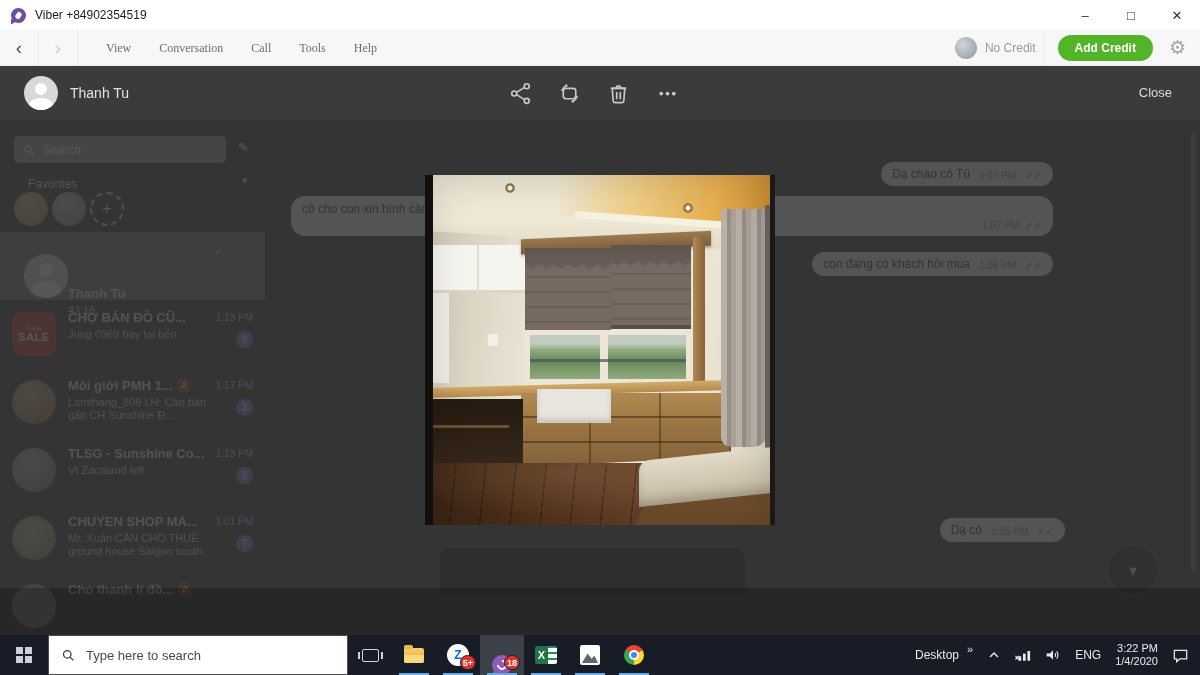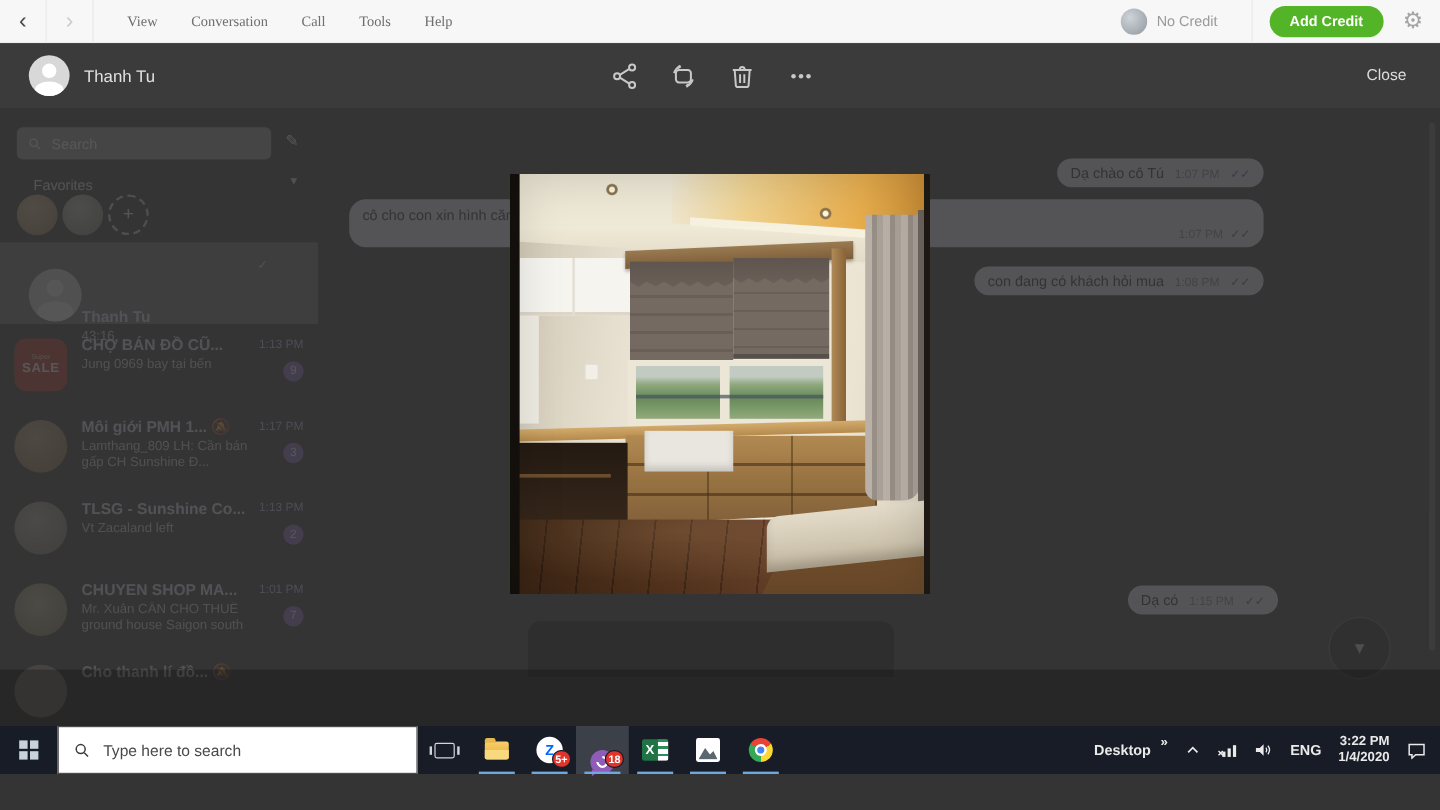--- a/index.html
+++ b/index.html
@@ -19,21 +19,21 @@
   
   .menubar{height:36px;background:#f7f7f7;display:flex;align-items:center;border-bottom:1px solid #ececec;position:relative;}
   .navbtn{width:38px;text-align:center;font-size:19px;line-height:34px;}
   .nav-back{color:#4a4a4a;}
   .nav-fwd{color:#cdcdcd;}
   .mb-sep{width:1px;height:36px;background:#eaeaea;}
   .menus{display:flex;margin-left:14px;}
   .menu-item{padding:0 14px;font-size:12px;color:#6e6e6e;line-height:36px;font-family:Liberation Serif, serif;}
   .mb-right{margin-left:auto;display:flex;align-items:center;height:36px;}
   .nc-avatar{width:22px;height:22px;border-radius:50%;background:radial-gradient(circle at 35% 35%,#cfd4d9,#8e979e);margin-right:8px;}
-  .nc-label{font-size:12px;color:#9a9a9a;margin-right:28px;}
+  .nc-label{font-size:12px;color:#9a9a9a;margin-right:7px;}
   .addcredit{background:#53b427;color:#fff;font-size:12px;font-weight:bold;border-radius:14px;padding:6px 17px;margin:0 12px 0 14px;}
   .gearbtn{font-size:19px;color:#a5a5a5;padding:0 14px 0 4px;}
 
   
   .vheader{height:54px;background:#3b3b3b;display:flex;align-items:center;position:relative;}
   .vh-avatar{width:34px;height:34px;border-radius:50%;background:#d8d8d8;margin-left:24px;position:relative;overflow:hidden;}
   .vh-avatar .head{position:absolute;left:11px;top:7px;width:12px;height:12px;border-radius:50%;background:#fff;}
   .vh-avatar .bod{position:absolute;left:5px;top:22px;width:24px;height:14px;border-radius:50% 50% 0 0;background:#fff;}
   .vh-name{color:#e2e2e2;font-size:14px;margin-left:12px;}
   .vh-icons{position:absolute;left:508px;top:0;height:54px;display:flex;align-items:center;gap:24px;}
@@ -153,30 +153,43 @@
   .ic-viber{width:20px;height:20px;border-radius:50%;background:#8f5db7;position:relative;}
   .ic-viber::before{content:"";position:absolute;left:1px;bottom:-2px;width:6px;height:6px;background:#8f5db7;clip-path:polygon(0 100%,0 0,100% 30%);}
   .ic-viber i{position:absolute;inset:5px;border:2px solid #fff;border-top-color:transparent;border-radius:50%;transform:rotate(-45deg);}
   .ic-excel{width:22px;height:18px;display:flex;}
   .ic-excel .x{width:13px;height:18px;background:#217346;color:#fff;font-weight:bold;font-size:11px;display:flex;align-items:center;justify-content:center;border-radius:2px 0 0 2px;}
   .ic-excel .grid{width:9px;height:18px;background:#fff;background-image:repeating-linear-gradient(180deg,#2e8c5a 0 2px,transparent 2px 6px);border-radius:0 2px 2px 0;}
   .ic-photos{width:20px;height:20px;background:#fff;border-radius:2px;position:relative;overflow:hidden;}
   .ic-photos i{position:absolute;left:2px;right:2px;bottom:2px;top:6px;background:#5b6770;clip-path:polygon(0 100%,35% 20%,60% 65%,78% 40%,100% 100%);}
   .ic-chrome{width:20px;height:20px;border-radius:50%;background:conic-gradient(from 60deg,#fdd835 0 120deg,#34a853 120deg 240deg,#ea4335 240deg 360deg);position:relative;}
   .ic-chrome i{position:absolute;inset:5px;background:#4285f4;border:2px solid #fff;border-radius:50%;}
-  .tray{margin-left:auto;display:flex;align-items:center;color:#eaeaea;font-size:12px;padding-right:4px;font-weight:bold;}
+  .tray{margin-left:auto;display:flex;align-items:center;color:#eaeaea;font-size:12px;padding-right:4px;}
   .tray > *{margin:0 7px;}
   .tr-ovf{font-size:11px;position:relative;top:-6px;margin-left:1px;}
   .tr-clock{text-align:right;font-size:11px;line-height:13px;}
 </style>
 </head>
 <body>
 
 <div class="screen">
 
+  <div class="titlebar">
+    <div class="t-icon">
+      <div class="tail"></div>
+        <div class="bub"></div>
+        <div class="ph"></div>
+    </div>
+    <span class="t-title">Viber +84902354519</span>
+    <div class="wctrl">
+      <div class="wbtn">–</div>
+      <div class="wbtn">□</div>
+      <div class="wbtn">✕</div>
+    </div>
+  </div>
 
   <div class="menubar">
     <div class="navbtn nav-back">‹</div>
     <div class="mb-sep"></div>
     <div class="navbtn nav-fwd">›</div>
     <div class="mb-sep"></div>
     <div class="menus">
       <span class="menu-item">View</span>
       <span class="menu-item">Conversation</span>
       <span class="menu-item">Call</span>

